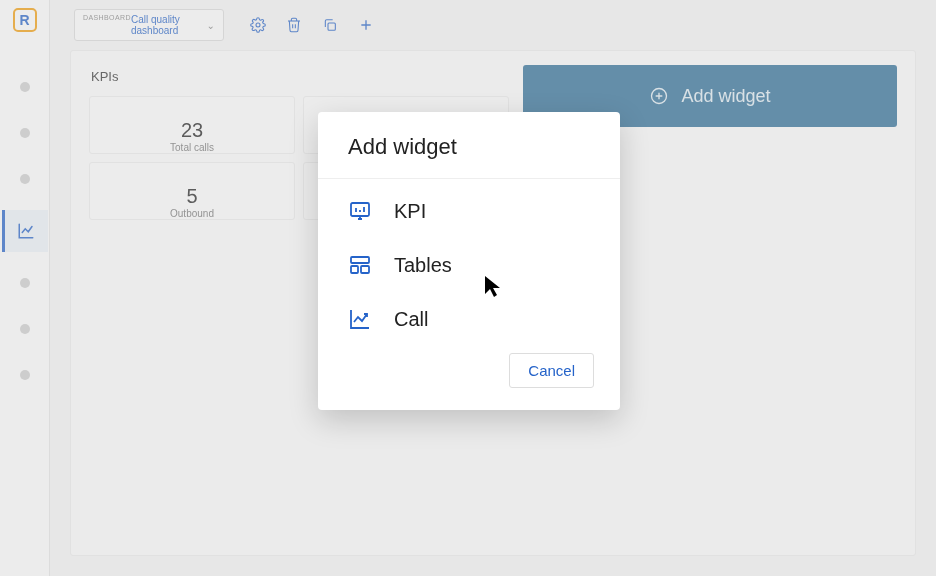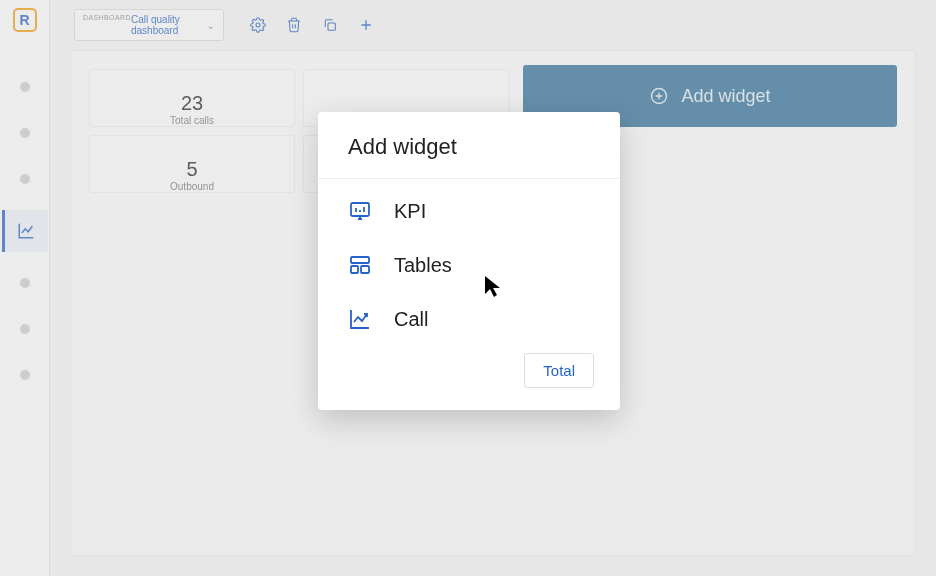--- a/index.html
+++ b/index.html
@@ -197,20 +197,21 @@
           </svg>
         <svg class="ticon" viewBox="0 0 24 24" fill="none" stroke="currentColor" stroke-width="2">
             <path d="M12 5v14M5 12h14"></path>
           </svg>
       </div>
     </div>
 
     <div class="content">
       <div class="canvas">
         <div class="kpi-panel">
+          <div class="kpi-title">KPIs</div>
           <div class="kpi-grid">
             <div class="kpi-card">
               <div class="kpi-value">23</div>
               <div class="kpi-label">Total calls</div>
             </div>
             <div class="kpi-card">
               <div class="kpi-value"></div>
               <div class="kpi-label"></div>
             </div>
             <div class="kpi-card">
@@ -259,19 +260,19 @@
     <div class="modal-item">
       <svg viewBox="0 0 24 24">
           <path d="M3 3v18h18"></path>
           <path d="M6 15l4-5 4 4 5-7"></path>
           <path d="M16 7h3v3"></path>
         </svg>
       <span>Call</span>
     </div>
   </div>
   <div class="modal-footer">
-    <button class="cancel-btn">Total</button>
+    <button class="cancel-btn">Cancel</button>
   </div>
 </div>
 
 <svg class="cursor" width="20" height="26" viewBox="0 0 20 26">
   <path d="M2 2 L2 20 L7 15 L11 23 L14 21 L10 14 L17 14 Z" fill="#000"></path>
 </svg>
 
 </body></html>

